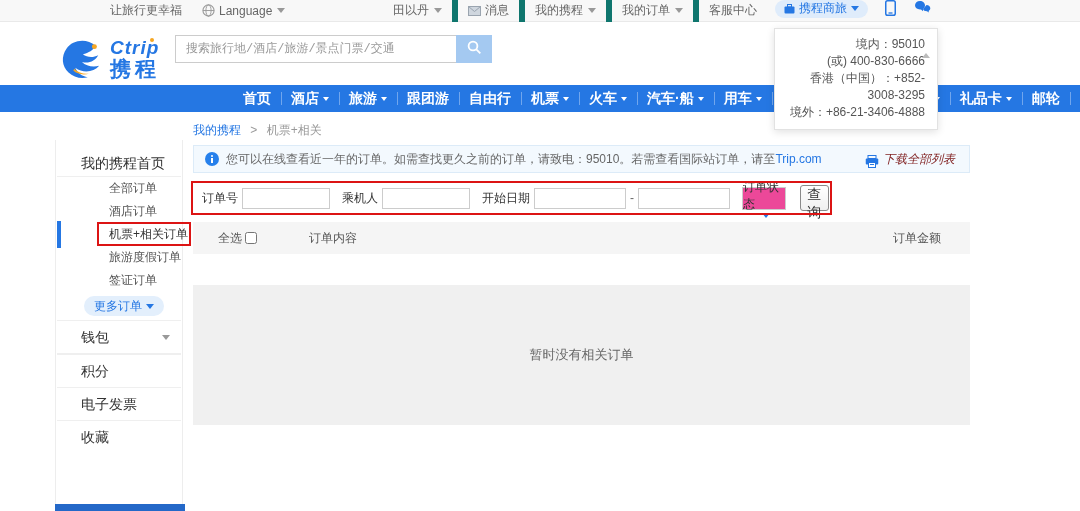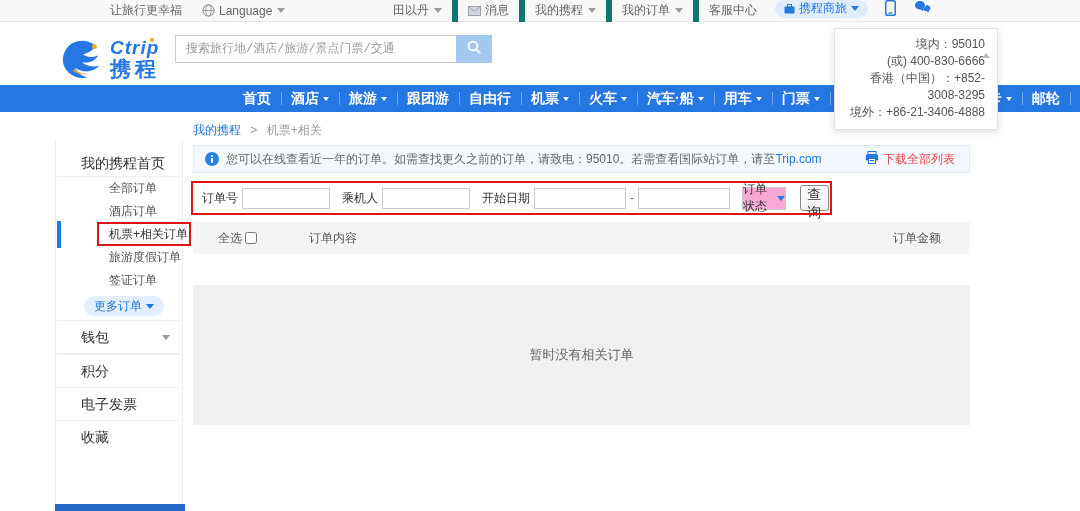--- a/index.html
+++ b/index.html
@@ -43,21 +43,21 @@
   
   .navbar { position:absolute; top:85px; left:0; width:1080px; height:27px; background:#2577e3;
             display:flex; align-items:stretch; padding-left:233px; overflow:hidden; }
   .nav-item { display:flex; align-items:center; padding:0 10px; color:#fff; font-size:14px;
               font-weight:bold; text-decoration:none; white-space:nowrap; position:relative; cursor:pointer; }
   .nav-item + .nav-item::before { content:""; position:absolute; left:0; top:7px; height:13px;
               width:1px; background:rgba(255,255,255,0.35); }
   .nav-item .caret { border-left-width:3px; border-right-width:3px; border-top-width:4px; margin-left:4px; }
 
   
-  .phone-panel { position:absolute; top:28px; left:834px; width:164px; background:#fff;
+  .phone-panel { position:absolute; top:28px; left:774px; width:164px; background:#fff;
                  border:1px solid #e2e2e2; box-shadow:0 2px 8px rgba(0,0,0,0.12); z-index:40;
                  padding:7px 12px 8px 8px; text-align:right; font-size:12px; color:#555; line-height:17px; }
   .phone-caret { position:absolute; right:7px; top:24px; width:0; height:0;
                  border-left:4px solid transparent; border-right:4px solid transparent;
                  border-bottom:5px solid #bbb; }
 
   
   .breadcrumb { position:absolute; left:193px; top:122px; font-size:12px; color:#999; }
   .breadcrumb a { color:#2577e3; text-decoration:none; cursor:pointer; }
   .bc-sep { margin:0 6px; color:#999; }
@@ -87,37 +87,37 @@
   
   .notice { position:absolute; left:193px; top:145px; width:777px; height:28px; background:#f3f9fe;
             border:1px solid #dcebf8; display:flex; align-items:center; padding:0 14px 0 11px;
             font-size:12px; color:#666; }
   .info-icon { width:14px; height:14px; border-radius:50%; background:#2680eb; position:relative;
                flex:0 0 14px; margin-right:7px; }
   .info-icon::before { content:""; position:absolute; left:6px; top:3px; width:2px; height:2px;
                background:#fff; border-radius:50%; }
   .info-icon::after { content:""; position:absolute; left:6px; top:6px; width:2px; height:5px; background:#fff; }
   .notice-link { color:#2577e3; text-decoration:none; cursor:pointer; }
-  .download-link { margin-left:auto; color:#ef4444; text-decoration:none; display:flex;
-                   align-items:flex-start; cursor:pointer; }
+  .download-link { margin-left:auto; color:#7f1d1d; text-decoration:none; display:flex;
+                   align-items:flex-end; cursor:pointer;font-style:italic; }
   .download-link svg { margin-right:4px; }
 
   
   .filter-annotation { position:absolute; left:191px; top:181px; width:641px; height:34px;
                        border:2px solid #dc1414; z-index:6; pointer-events:none; }
   .filter-row { position:absolute; left:193px; top:183px; width:636px; height:30px; display:flex;
                 align-items:center; padding-left:9px; font-size:12px; color:#333; }
   .f-label { margin-right:4px; white-space:nowrap; }
   .f-input { width:88px; height:21px; border:1px solid #ccc; background:#fff; padding:0 4px;
              font-size:12px; outline:none; }
   .f-input.date { width:92px; }
   .f-gap { width:12px; flex:0 0 12px; }
   .f-dash { margin:0 4px; color:#666; }
-  .f-select { width:84px; height:23px; border:1px solid #ccc; background:#f9a8d4; display:flex;
-              align-items:center; justify-content:center; cursor:pointer; margin-right:14px; }
+  .f-select { width:84px; height:23px; border:1px solid #ccc; background:#ec4899; display:flex;
+              align-items:center; justify-content:center; cursor:pointer; margin-right:14px;flex-direction:column; }
   .f-select .caret { border-top-color:#2577e3; }
   .f-btn { width:56px; height:26px; border:1px solid #8a8a8a; border-radius:3px;
            background:linear-gradient(#ffffff,#f0f0f0); font-size:14px; color:#333; cursor:pointer;
            font-family:inherit; }
 
   
   .table-header { position:absolute; left:193px; top:222px; width:777px; height:32px; background:#f5f5f5;
                   display:flex; align-items:center; font-size:12px; color:#555; padding:0 29px 0 25px; }
   .th-checkbox { width:12px; height:12px; margin-left:3px; }
   .th-content { margin-left:52px; }

